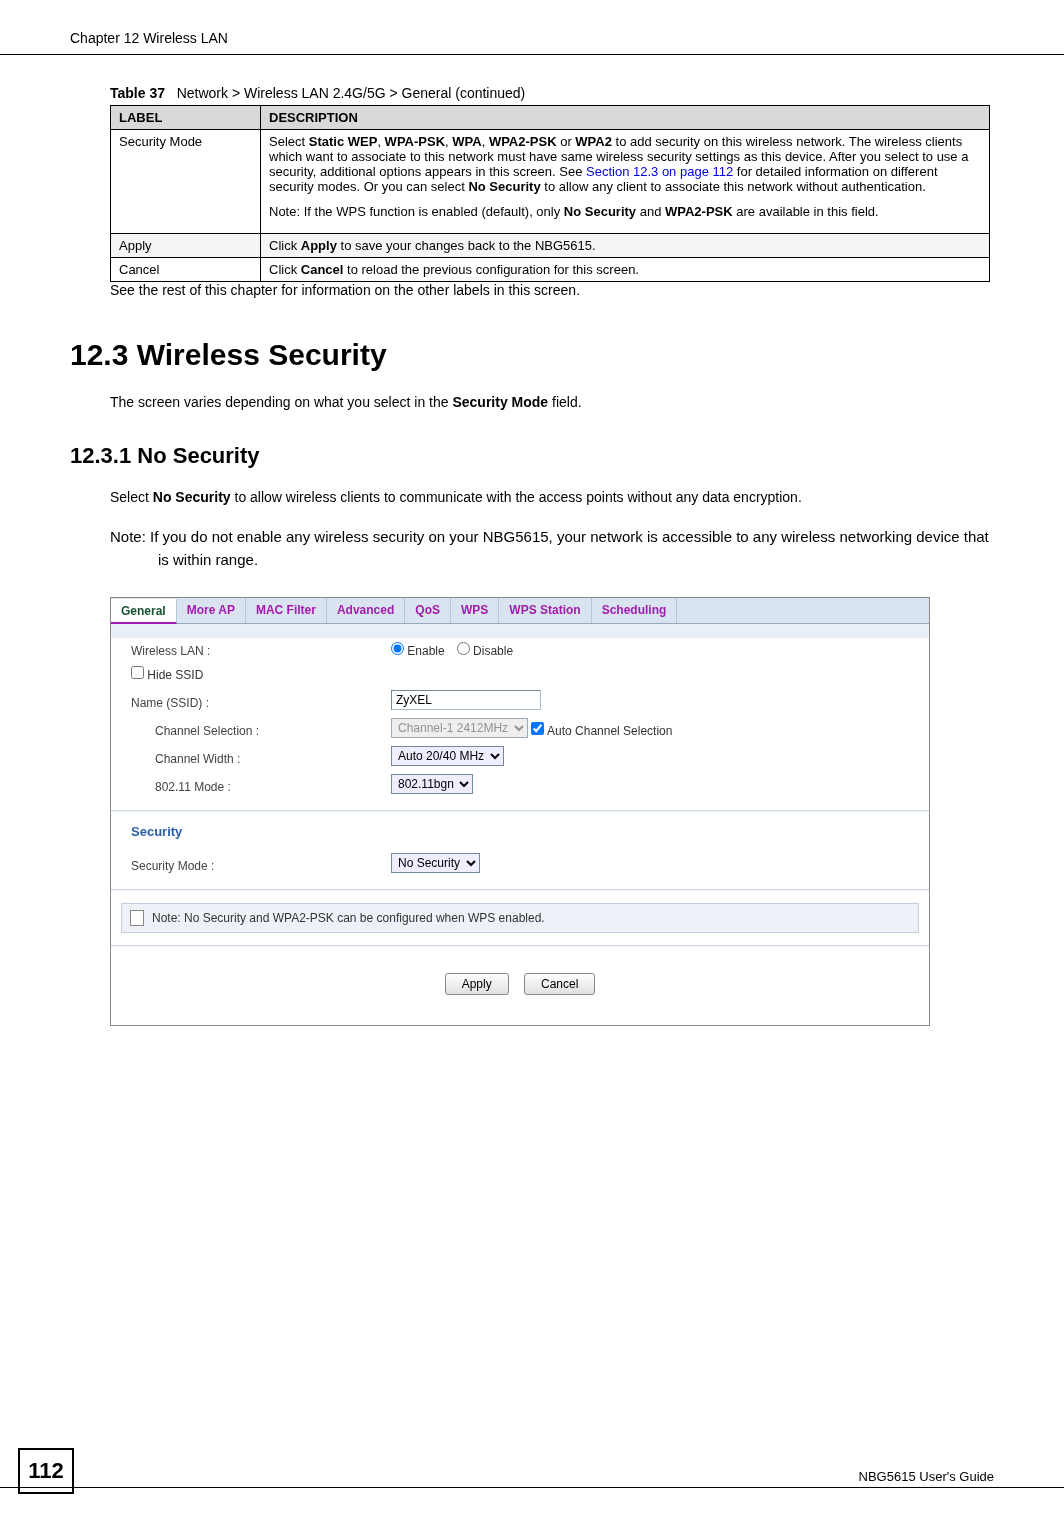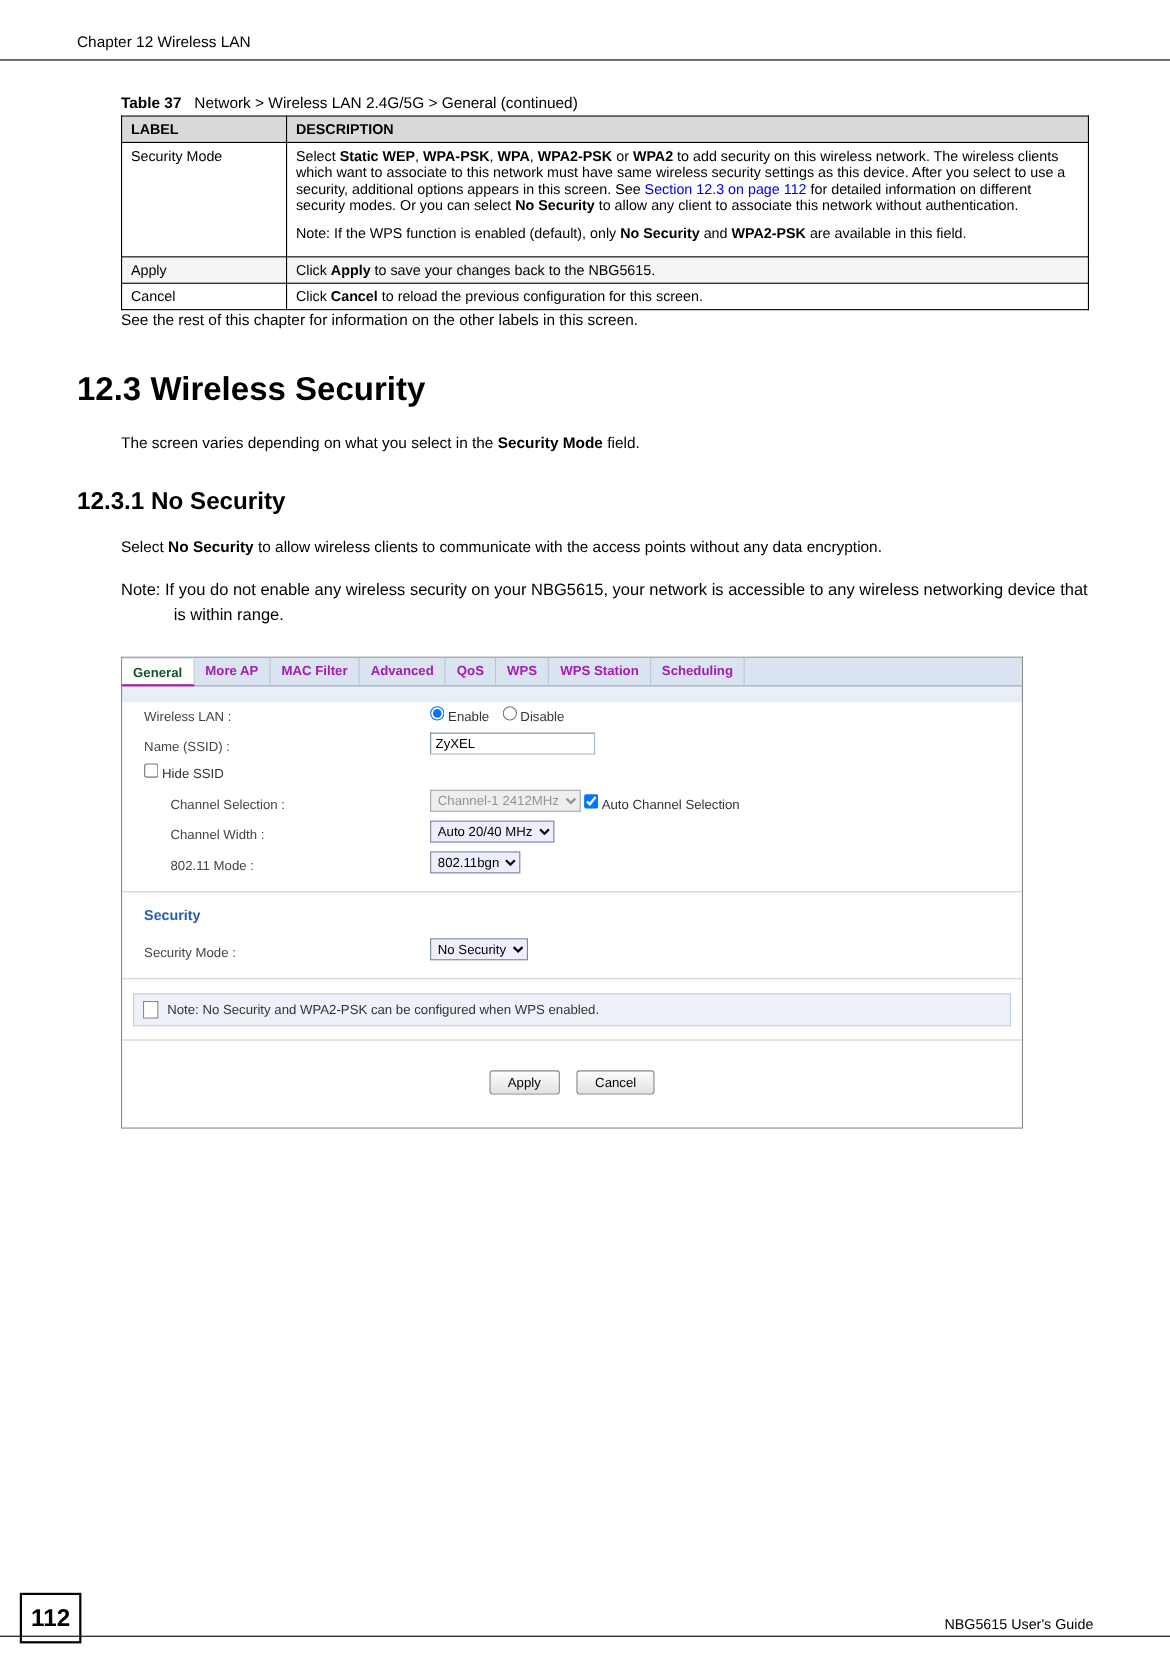--- a/index.html
+++ b/index.html
@@ -275,26 +275,26 @@
     </div>
     <div class="panel">
 
       <div class="row">
         <div class="row-label">Wireless LAN :</div>
         <label class="radio-lbl"><input type="radio" checked="" style=""> <span>Enable</span></label>
         <label class="radio-lbl"><input type="radio" style=""> <span>Disable</span></label>
       </div>
 
       <div class="row">
+        <label class="chk-lbl"><input type="checkbox" style=""> <span>Hide SSID</span></label>
+      </div>
+
+      <div class="row">
         <div class="row-label">Name (SSID) :</div>
         <input type="text" value="ZyXEL" style="">
-      </div>
-
-      <div class="row">
-        <label class="chk-lbl"><input type="checkbox" style=""> <span>Hide SSID</span></label>
       </div>
 
       <div class="row indent">
         <div class="row-label" style="width:236px">Channel Selection :</div>
         <select class="disabled" disabled=""><option>Channel-1 2412MHz</option></select>
         &nbsp;<label class="chk-lbl"><input type="checkbox" checked="" style=""> <span>Auto Channel Selection</span></label>
       </div>
 
 
       <div class="row indent">

